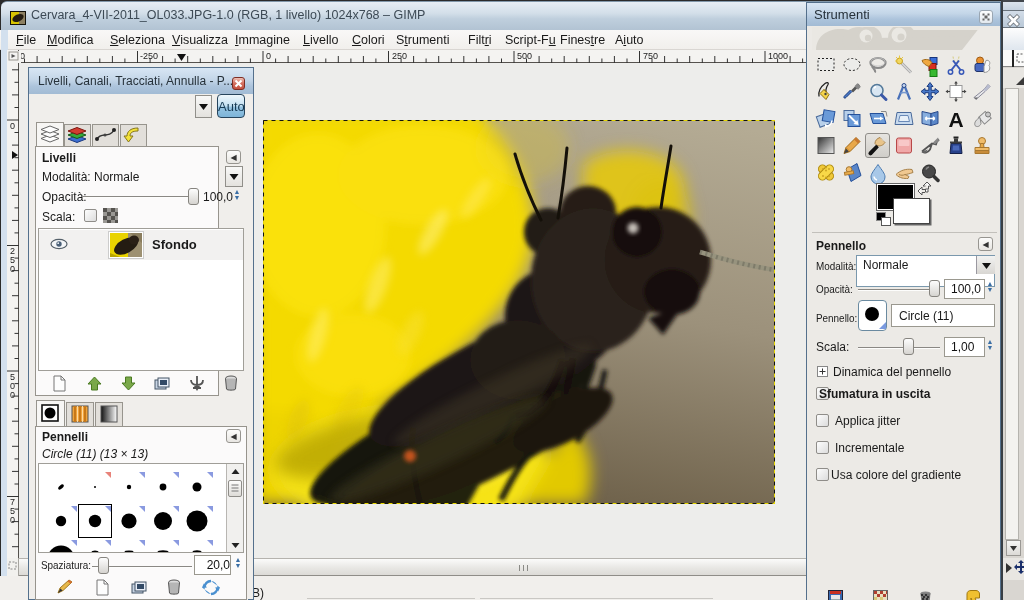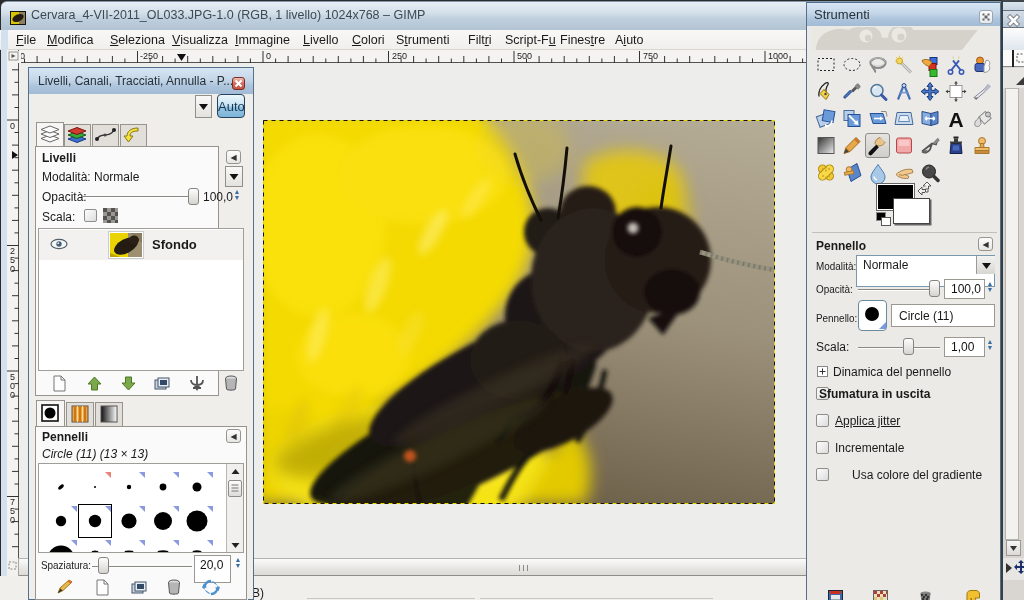--- a/index.html
+++ b/index.html
@@ -589,21 +589,21 @@
         </div>
         <svg class="abs" style="left:2px;top:76px;" width="13" height="11">
               <path d="M2.5 3 L10.5 3 L6.5 8 Z" fill="#222"></path>
             </svg>
       </div>
     </div>
 
     <div class="lbl" style="left:5px;top:132px;font-size:11px;transform:scaleX(0.9);transform-origin:0 0;">Spaziatura:</div>
     <div class="sliderline" style="left:56px;top:139px;width:100px;"></div>
     <div class="shandle" style="left:62px;top:130px;"></div>
-    <div class="spinbox" style="left:158px;top:128px;width:37px;height:28px;line-height:19px;padding-left:5px;">20,0</div>
+    <div class="spinbox" style="left:158px;top:128px;width:37px;height:20px;line-height:19px;padding-left:5px;text-align:right;">20,0</div>
     <div class="spinarr" style="left:197px;top:130px;">▲<br>▼</div>
 
     <svg class="abs" style="left:20px;top:152px;" width="17" height="17">
           <path d="M2 14 L4 9 L13 1 L16 3 L7 11.5 Z" fill="#e8b84a" stroke="#a07820"></path>
           <path d="M13 1 L16 3 L14.5 4.5 L11.5 2.5 Z" fill="#d86c30"></path>
           <path d="M2 14 L4.5 9.5 L6.5 11.5 Z" fill="#333"></path>
         </svg>
     <svg class="abs" style="left:59px;top:152px;" width="15" height="17">
           <path d="M2 1 L9 1 L13 5 L13 16 L2 16 Z" fill="#fdfdfd" stroke="#777"></path>
           <path d="M9 1 L9 5 L13 5" fill="none" stroke="#777"></path>
@@ -907,25 +907,25 @@
  <div class="spinarr" style="left:178px;top:336px;">▲<br>▼</div>
  <svg class="abs" style="left:10px;top:363px;" width="11" height="11">
       <rect x="0.5" y="0.5" width="10" height="10" fill="#fff" stroke="#888"></rect>
       <line x1="2.5" y1="5.5" x2="8.5" y2="5.5" stroke="#333"></line>
       <line x1="5.5" y1="2.5" x2="5.5" y2="8.5" stroke="#333"></line>
     </svg>
  <div class="lbl" style="left:26px;top:362px;">Dinamica del pennello</div>
  <div class="check" style="left:9px;top:384px;"></div>
  <div class="lbl" style="left:12px;top:384px;font-weight:bold;">Sfumatura in uscita</div>
  <div class="check" style="left:9px;top:411px;"></div>
- <div class="lbl" style="left:28px;top:411px;text-decoration:underline;">Applica jitter</div>
+ <div class="lbl" style="left:28px;top:411px;">Applica jitter</div>
  <div class="check" style="left:9px;top:438px;"></div>
  <div class="lbl" style="left:28px;top:438px;">Incrementale</div>
  <div class="check" style="left:9px;top:465px;"></div>
- <div class="lbl" style="left:45px;top:465px;">Usa colore del gradiente</div>
+ <div class="lbl" style="left:24px;top:465px;">Usa colore del gradiente</div>
 
  <svg class="abs" style="left:21px;top:587px;" width="15" height="13">
       <rect x="0.5" y="0.5" width="14" height="12" fill="#3a6ab0" stroke="#223"></rect>
       <rect x="2" y="1" width="11" height="3" fill="#c83020"></rect>
       <rect x="3" y="5" width="9" height="8" fill="#e8e8e8"></rect>
       <rect x="3" y="9" width="9" height="4" fill="#9aa"></rect>
     </svg>
  <svg class="abs" style="left:66px;top:587px;" width="15" height="13">
       <rect x="0.5" y="0.5" width="14" height="12" fill="#e8e0c0" stroke="#666"></rect>
       <g fill="#b04030">

